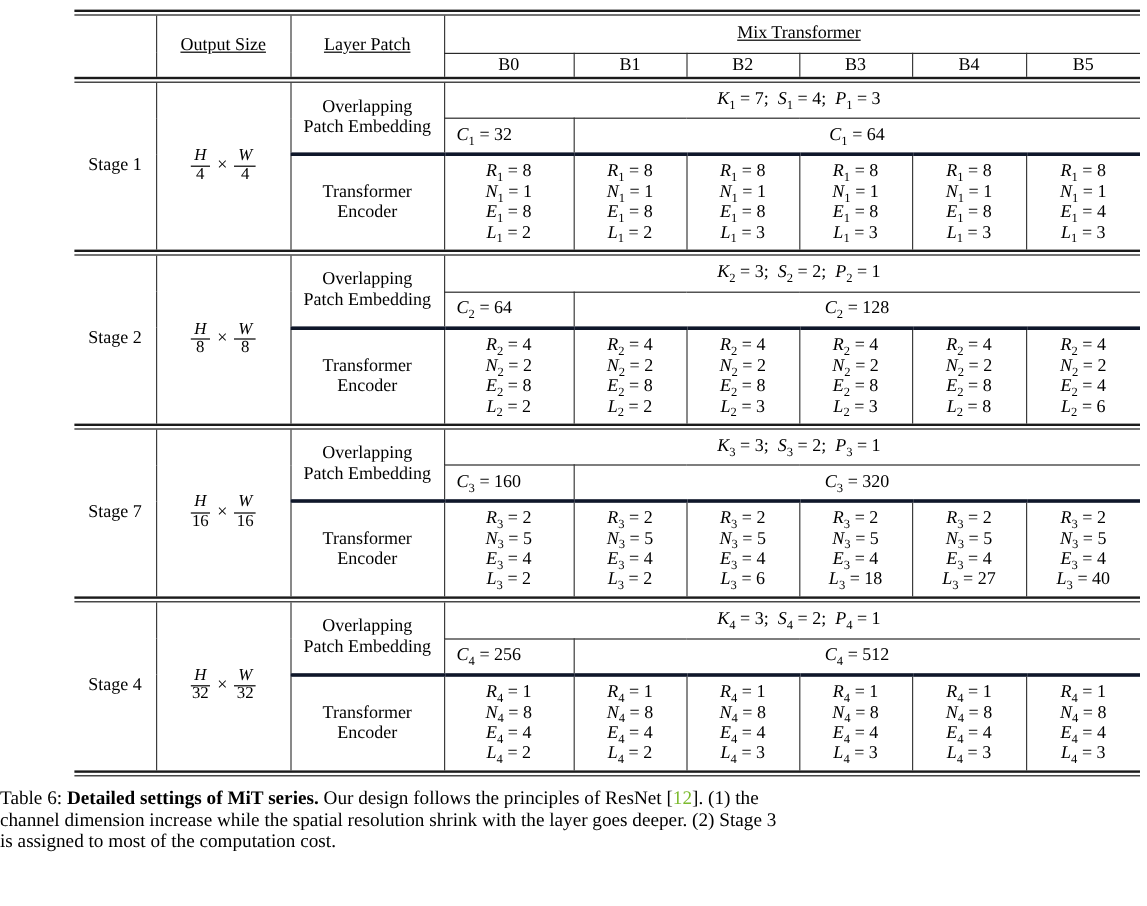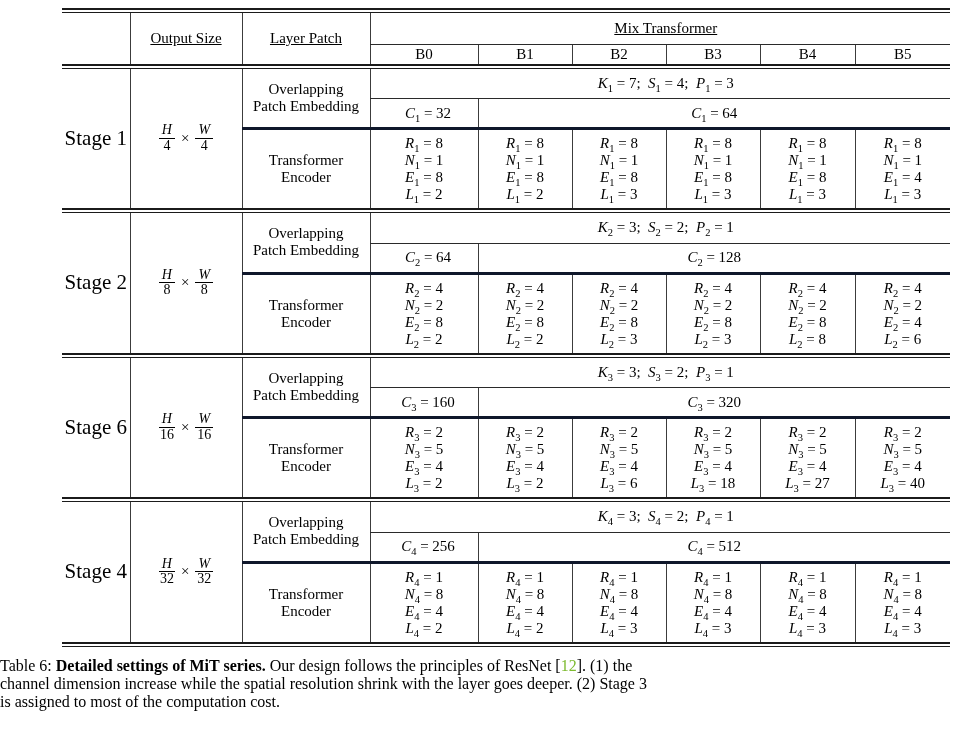--- a/index.html
+++ b/index.html
@@ -12,28 +12,28 @@
      overflow:hidden;}
   .vl{border-left:1px solid #3c3c3c;}
   .bb{border-bottom:1px solid #2a2a2a;padding-left:13px;}
   .bt{border-top:3px solid #0f172a;}
   .hrow1{height:31px;text-decoration:underline;}
   .hrow2{height:14px;}
   .r12{height:30px;}
   .label-cell{line-height:17px;}
   .enc-cell{line-height:17px;padding:5px 0;}
   .ksp{white-space:pre;}
-  .c0{text-align:center;padding-left:10px;}
+  .c0{text-align:left;padding-left:10px;}
   .mvar{font-style:italic;}
   sub{font-size:70%;line-height:0;}
   .frac{display:inline-flex;flex-direction:column;vertical-align:middle;
         text-align:center;font-size:14px;line-height:1.05;margin:0 2px;}
   .fnum{border-bottom:1px solid #000;padding:0 3px;}
   .times{display:inline-block;margin:0 4px;vertical-align:middle;font-size:15px;}
-  .stage-cell{font-size:21px;}
+  .stage-cell{font-size:15px;}
   .caption{margin:10px 10px 0 12px;font-size:18px;line-height:25px;}
   .cite{color:#7dbb2f;}
 </style>
 </head>
 <body>
 
 <div class="table-wrap">
   <div class="rule-double"></div>
 
   <table>
@@ -170,21 +170,21 @@
           <col style="width: 128px;">
           <col style="width: 108px;">
           <col style="width: 94px;">
           <col style="width: 94px;">
           <col style="width: 94px;">
           <col style="width: 95px;">
           <col style="width: 95px;">
         </colgroup>
         <tbody>
           <tr class="r12">
-            <td rowspan="3" class="stage-cell">Stage 6</td>
+            <td rowspan="3" class="stage-cell">Stage 7</td>
             <td rowspan="3" class="vl"><span class="frac">
                 <span class="fnum mvar">H</span>
                 <span class="fden">16</span>
               </span><span class="times">×</span><span class="frac">
                 <span class="fnum mvar">W</span>
                 <span class="fden">16</span>
               </span></td>
             <td rowspan="2" class="vl label-cell">
               <div>Overlapping</div>
               <div>Patch Embedding</div>

